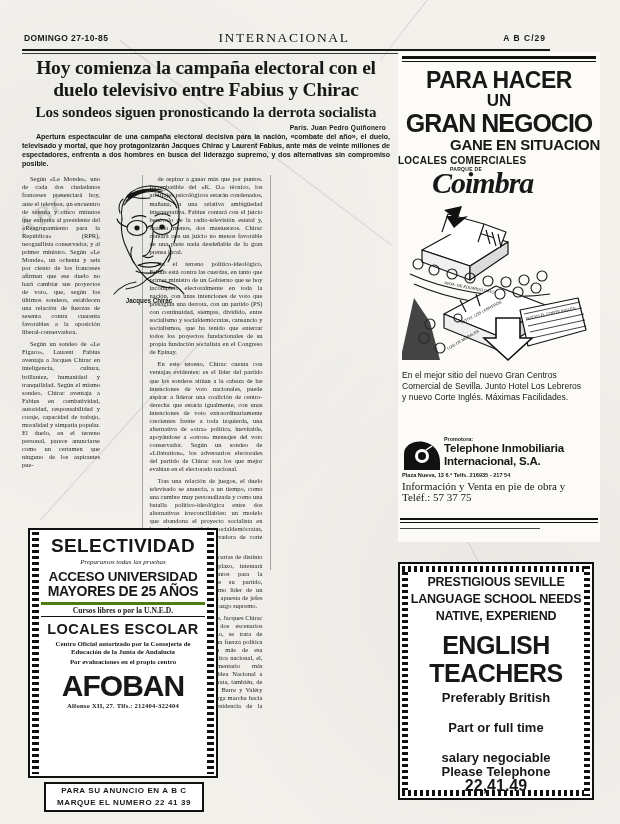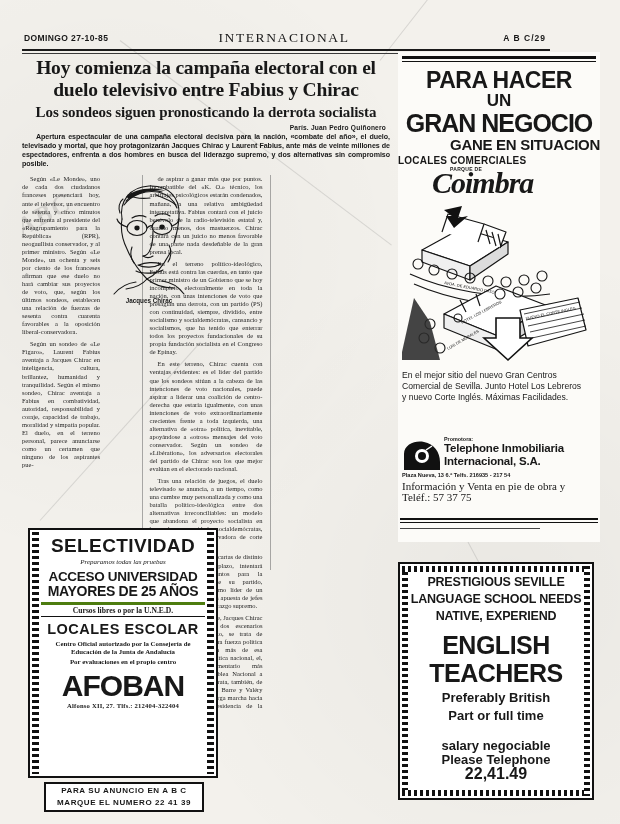--- a/index.html
+++ b/index.html
@@ -374,20 +374,20 @@
   <div class="ad-eng">
     <div class="eng-top"></div>
     <div class="eng-bot"></div>
     <div class="eng-in">
       <div class="eng-l">PRESTIGIOUS SEVILLE</div>
       <div class="eng-l">LANGUAGE SCHOOL NEEDS</div>
       <div class="eng-l">NATIVE, EXPERIEND</div>
       <div class="eng-big">ENGLISH</div>
       <div class="eng-big" style="margin-top:0">TEACHERS</div>
       <div class="eng-s">Preferably British</div>
-      <div class="eng-s" style="margin-top:4px">Part or full time</div>
+      <div class="eng-s" style="margin-top:16px">Part or full time</div>
       <div class="eng-s" style="margin-top:16px">salary negociable</div>
       <div class="eng-s" style="margin-top:0">Please Telephone</div>
       <div class="eng-tel">22,41.49</div>
     </div>
   </div>
 
 </div>
 
 </body></html>

